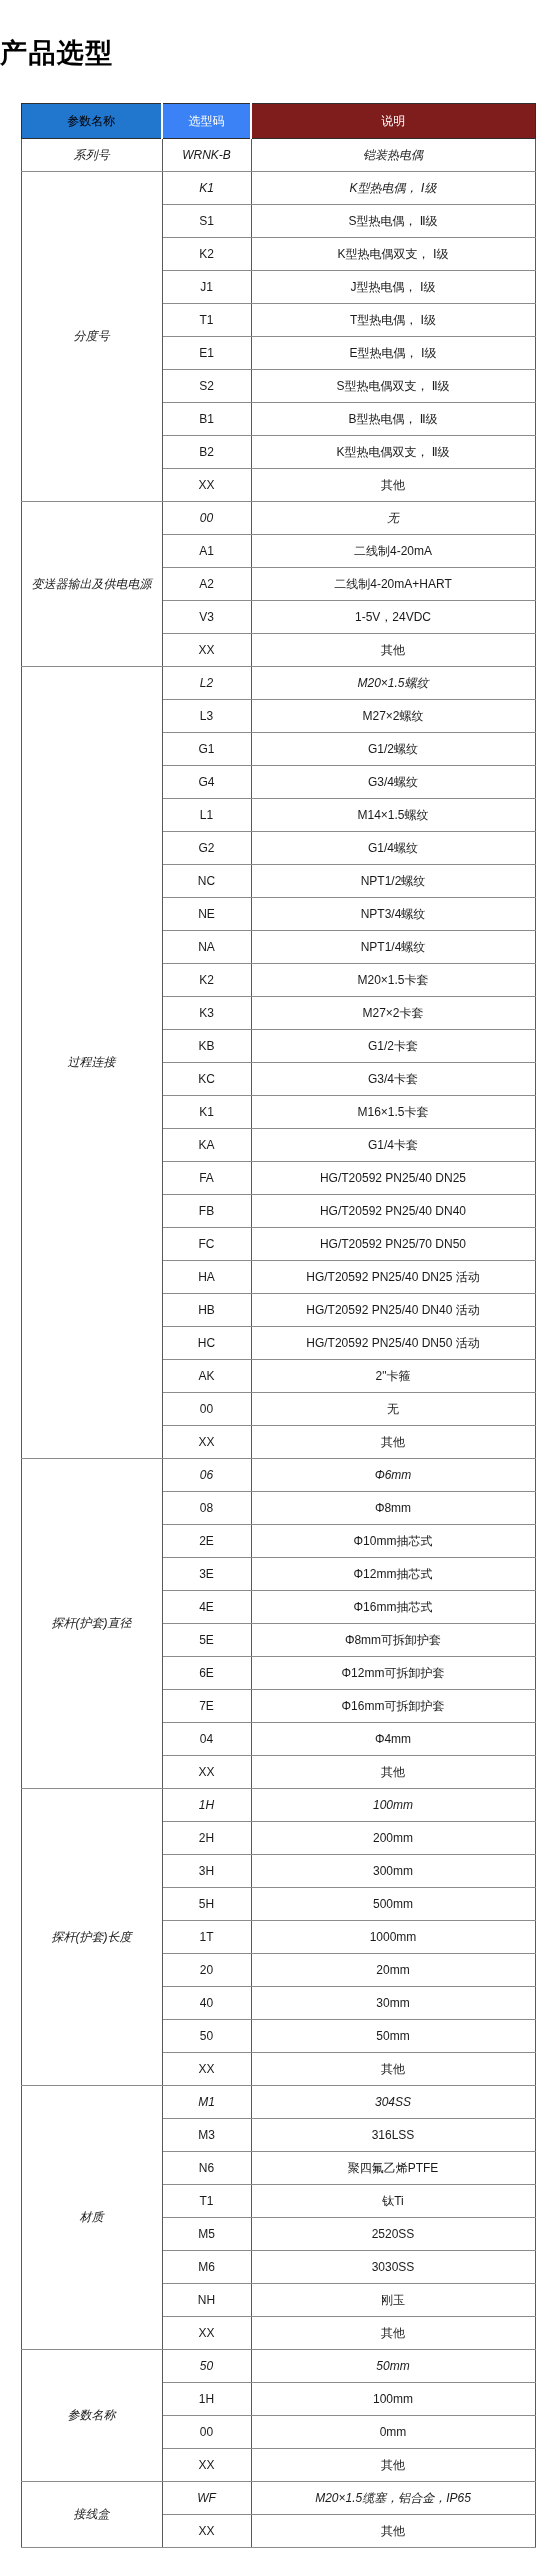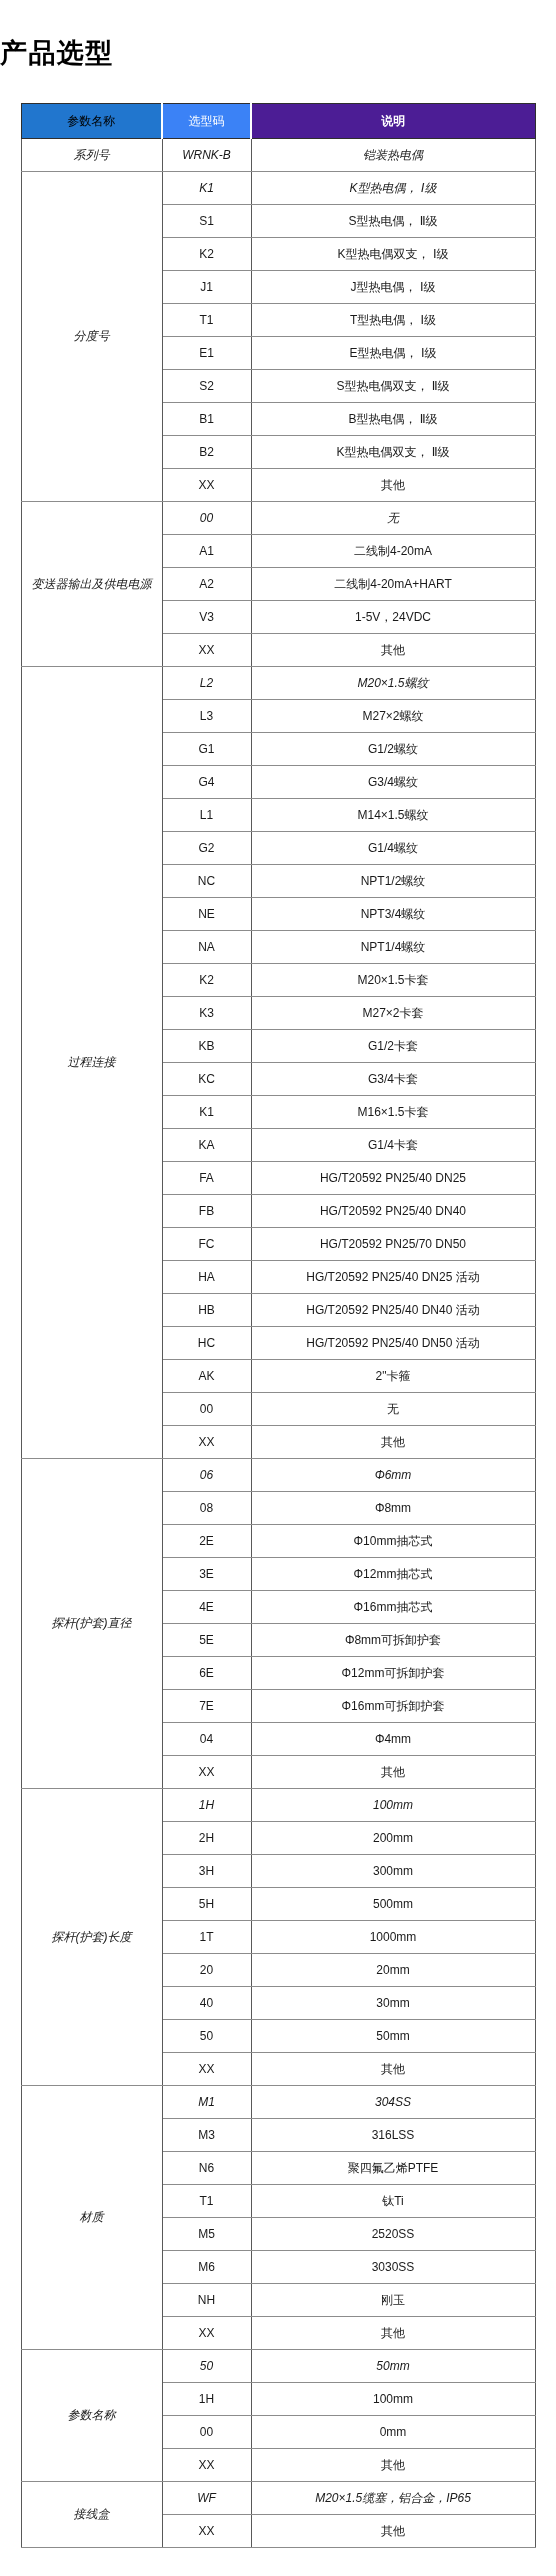--- a/index.html
+++ b/index.html
@@ -74,21 +74,21 @@
 <table class="sel-table">
   <colgroup>
     <col class="c-param">
     <col class="c-code">
     <col class="c-desc">
   </colgroup>
   <thead>
     <tr id="header-row">
         <th style="background: rgb(33, 118, 206); color: #000000;">参数名称</th>
         <th style="background: #3b82f6; color: rgb(255, 255, 255);">选型码</th>
-        <th style="background: #4c1d95; color: rgb(255, 255, 255); font-weight: bold;">说明</th>
+        <th style="background: #7f1d1d; color: rgb(255, 255, 255);">说明</th>
       </tr>
   </thead>
   <tbody id="table-body">
       <tr class="group-start">
         <td rowspan="1" class="param-cell">系列号</td>
         <td>WRNK-B</td>
         <td>铠装热电偶</td>
       </tr>
       <tr class="group-start">
         <td rowspan="10" class="param-cell">分度号</td>

